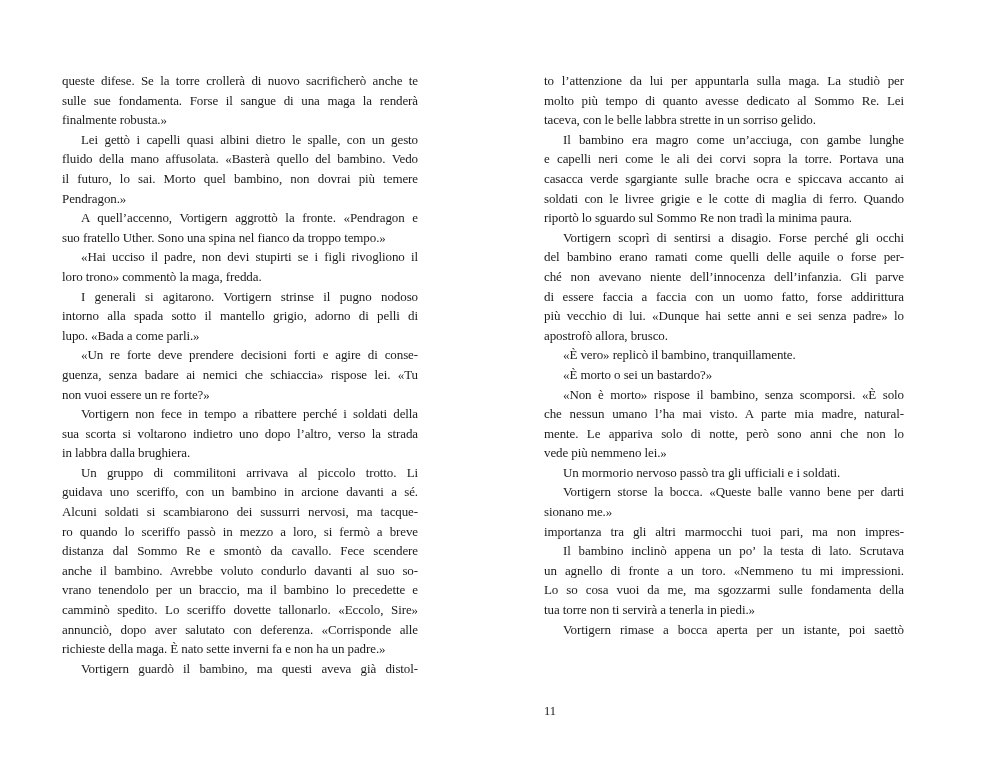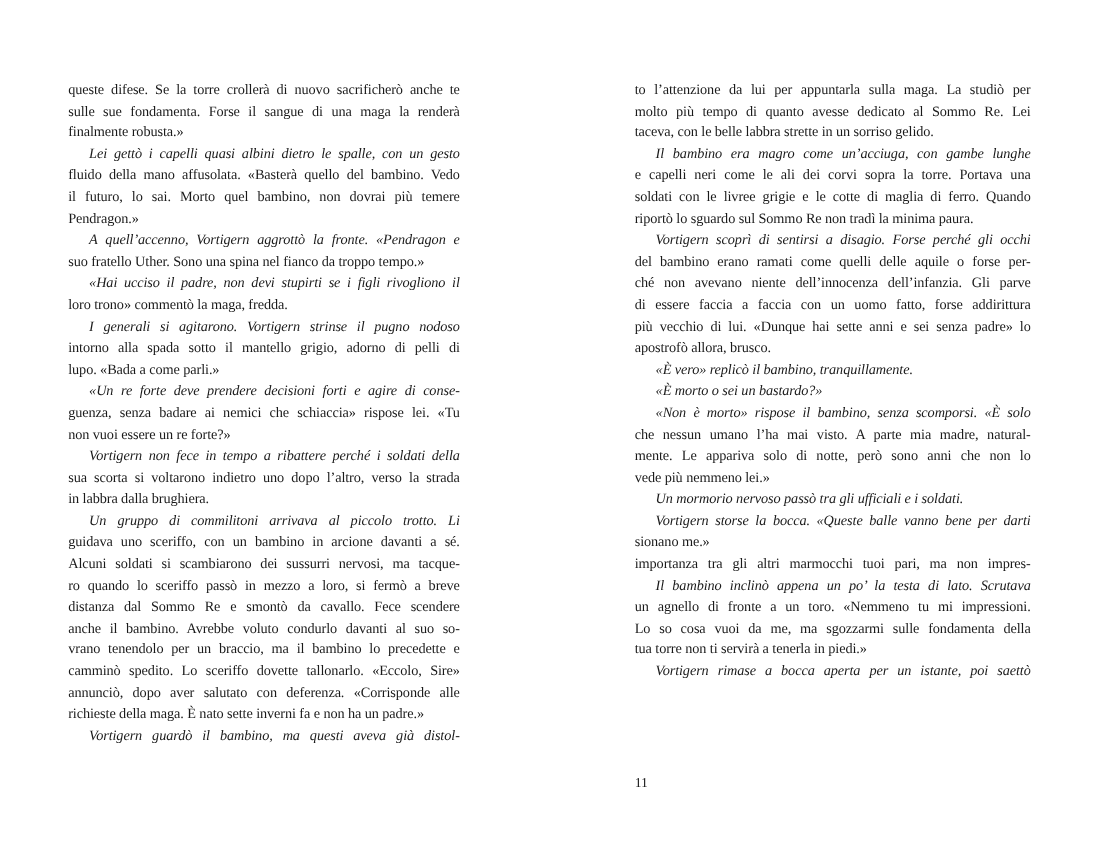--- a/index.html
+++ b/index.html
@@ -8,34 +8,34 @@
     height: 768px;
     background: #ffffff;
     position: relative;
     overflow: hidden;
     font-family: "Liberation Serif", "DejaVu Serif", serif;
     color: #1a1a1a;
   }
   .spread { position: absolute; inset: 0; }
   .page { position: absolute; top: 0; height: 672px; }
   .page-left  { left: 62px;  width: 356px; }
-  .page-right { left: 577px; width: 360px; }
+  .page-right { left: 544px; width: 360px; }
   .text-block { position: absolute; top: 71px; left: 0; right: 0; }
   .line {
     font-size: 13px;
     line-height: 19.6px;
     height: 19.6px;
     overflow: hidden;
     letter-spacing: -0.1px;
     text-align: justify;
     text-align-last: justify;
     word-spacing: normal;
   }
   .line.last { text-align-last: left; }
-  .line.indent { text-indent: 19px; font-style: italic; }
+  .line.indent { text-indent: 19px; }
   .folio {
     position: absolute;
     top: 703px;
     left: 0;
     right: 0;
     font-size: 12.5px;
     line-height: 16px;
   }
   .folio-left  { text-align: left; }
   .folio-right { text-align: left; }
@@ -81,20 +81,21 @@
       </div>
   </section>
 
   <section class="page page-right">
     <div class="text-block">
         <div class="line">to l’attenzione da lui per appuntarla sulla maga. La studiò per</div>
         <div class="line">molto più tempo di quanto avesse dedicato al Sommo Re. Lei</div>
         <div class="line last">taceva, con le belle labbra strette in un sorriso gelido.</div>
         <div class="line indent">Il bambino era magro come un’acciuga, con gambe lunghe</div>
         <div class="line">e capelli neri come le ali dei corvi sopra la torre. Portava una</div>
+        <div class="line">casacca verde sgargiante sulle brache ocra e spiccava accanto ai</div>
         <div class="line">soldati con le livree grigie e le cotte di maglia di ferro. Quando</div>
         <div class="line last">riportò lo sguardo sul Sommo Re non tradì la minima paura.</div>
         <div class="line indent">Vortigern scoprì di sentirsi a disagio. Forse perché gli occhi</div>
         <div class="line">del bambino erano ramati come quelli delle aquile o forse per-</div>
         <div class="line">ché non avevano niente dell’innocenza dell’infanzia. Gli parve</div>
         <div class="line">di essere faccia a faccia con un uomo fatto, forse addirittura</div>
         <div class="line">più vecchio di lui. «Dunque hai sette anni e sei senza padre» lo</div>
         <div class="line last">apostrofò allora, brusco.</div>
         <div class="line indent last">«È vero» replicò il bambino, tranquillamente.</div>
         <div class="line indent last">«È morto o sei un bastardo?»</div>

